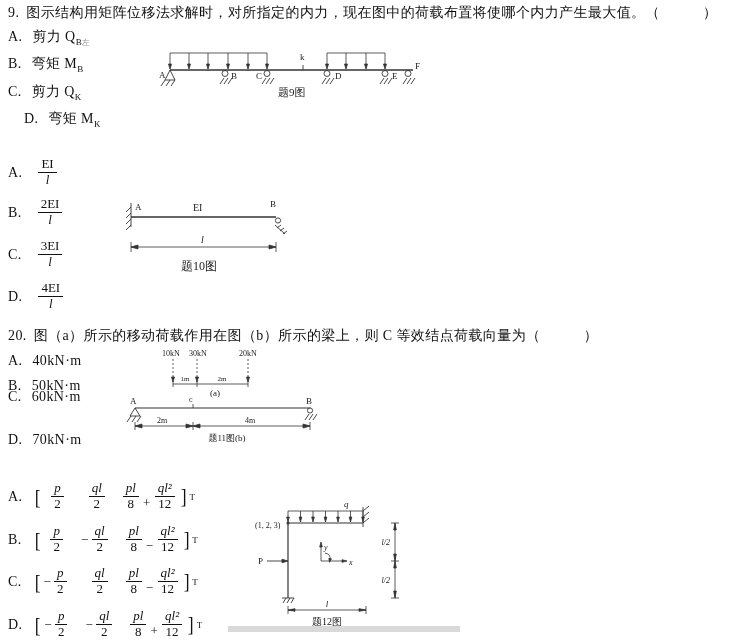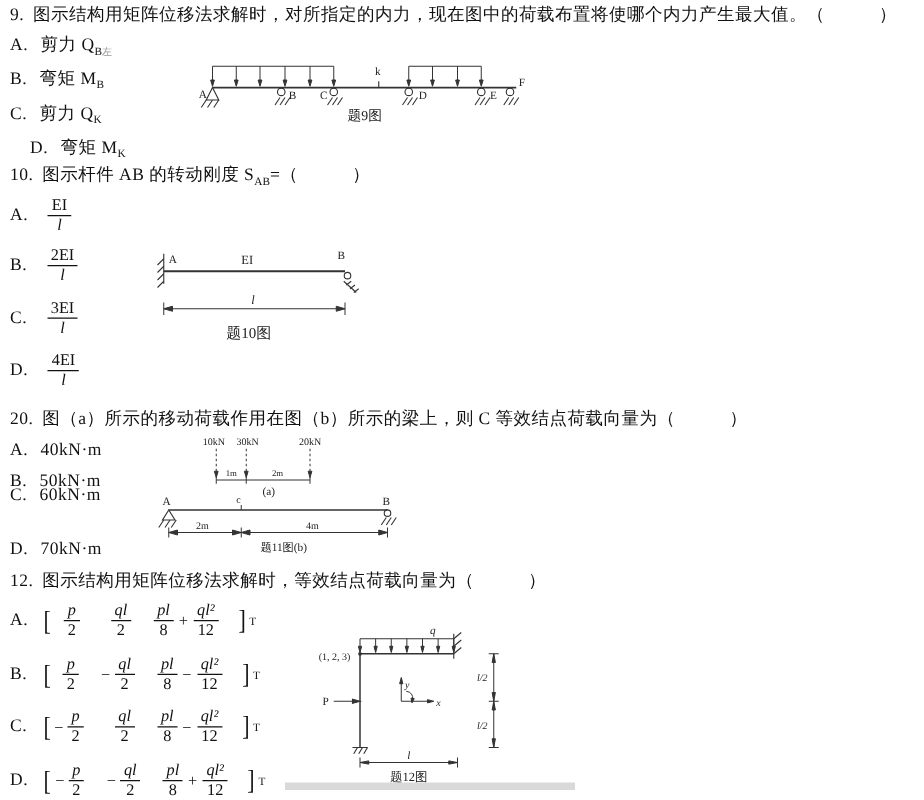--- a/index.html
+++ b/index.html
@@ -16,21 +16,21 @@
   sup { font-size:9px; letter-spacing:0; }
   .frac { display:inline-flex; flex-direction:column; align-items:center; font-size:13px; line-height:1.15; letter-spacing:0; }
   .frac .num { border-bottom:1px solid #111; padding:0 3px; }
   .frac .den { padding:0 3px; }
   .frac.q10f .num { font-style:normal; }
   .frac.q10f .den { font-style:italic; }
   .frac.q12f .num { font-style:italic; }
   .frac.q12f .den { font-style:normal; }
   .bracket { font-size:22px; font-weight:400; margin:0 2px; transform:scaleX(.8); }
   .vec-item { display:inline-flex; align-items:center; margin-right:18px; }
-  .vec-item.last { margin-right:13px; }
+  .vec-item.last { margin-right:3px;align-items:flex-end; }
   .sign { font-size:13px; margin-right:3px; min-width:4px; display:inline-block; }
   .op { font-size:13px; margin:0 4px; }
   .closer { display:inline-flex; align-items:flex-start; }
   .closer sup { margin-top:2px; }
   .fig { position:absolute; }
   svg text { font-family:"Liberation Serif","DejaVu Serif",serif; fill:#222; }
   .artifact { position:absolute; background:#d9d9d9; }
 </style>
 </head>
 <body>
@@ -114,23 +114,20 @@
     <text x="1" y="35" font-size="9">A</text>
     <text x="73" y="36" font-size="9">B</text>
     <text x="98" y="36" font-size="9">C</text>
     <text x="177" y="36" font-size="9">D</text>
     <text x="234" y="36" font-size="9">E</text>
     <text x="257" y="26" font-size="9">F</text>
     <text x="142" y="17" font-size="9">k</text>
     <text x="120" y="53" font-size="11">题9图</text>
   </svg>
 
-  <div class="line" style="left:8px;top:132px">
-    <span class="qnum">10.</span><span>图示杆件 AB 的转动刚度 S</span><sub>AB</sub><span>=（　　　）</span>
-  </div>
 
   <div class="line flexline" style="left:8px;top:156px;height:32px">
     <span class="opt-label wide">A.</span>
     <span class="frac q10f">
         <span class="num">EI</span>
         <span class="den">l</span>
       </span>
   </div>
   <div class="line flexline" style="left:8px;top:196px;height:32px">
     <span class="opt-label wide">B.</span>
@@ -246,23 +243,20 @@
         <polygon points="181,78 181,82 188,80"></polygon>
     </g>
     <text x="8" y="58" font-size="9">A</text>
     <text x="184" y="58" font-size="9">B</text>
     <text x="67" y="56" font-size="8">c</text>
     <text x="40" y="77" font-size="8" text-anchor="middle">2m</text>
     <text x="128" y="77" font-size="8" text-anchor="middle">4m</text>
     <text x="105" y="95" font-size="9" text-anchor="middle">题11图(b)</text>
   </svg>
 
-  <div class="line" style="left:8px;top:457px">
-    <span class="qnum">12.</span><span>图示结构用矩阵位移法求解时，等效结点荷载向量为（　　　）</span>
-  </div>
 
   <div class="line flexline" style="left:8px;top:478px;height:36px">
     <span class="opt-label">A.</span>
     <span class="bracket">[</span>
     <span class="vec-item">
         <span class="sign"></span>
         <span class="frac q12f">
           <span class="num">p</span>
           <span class="den">2</span>
         </span>

